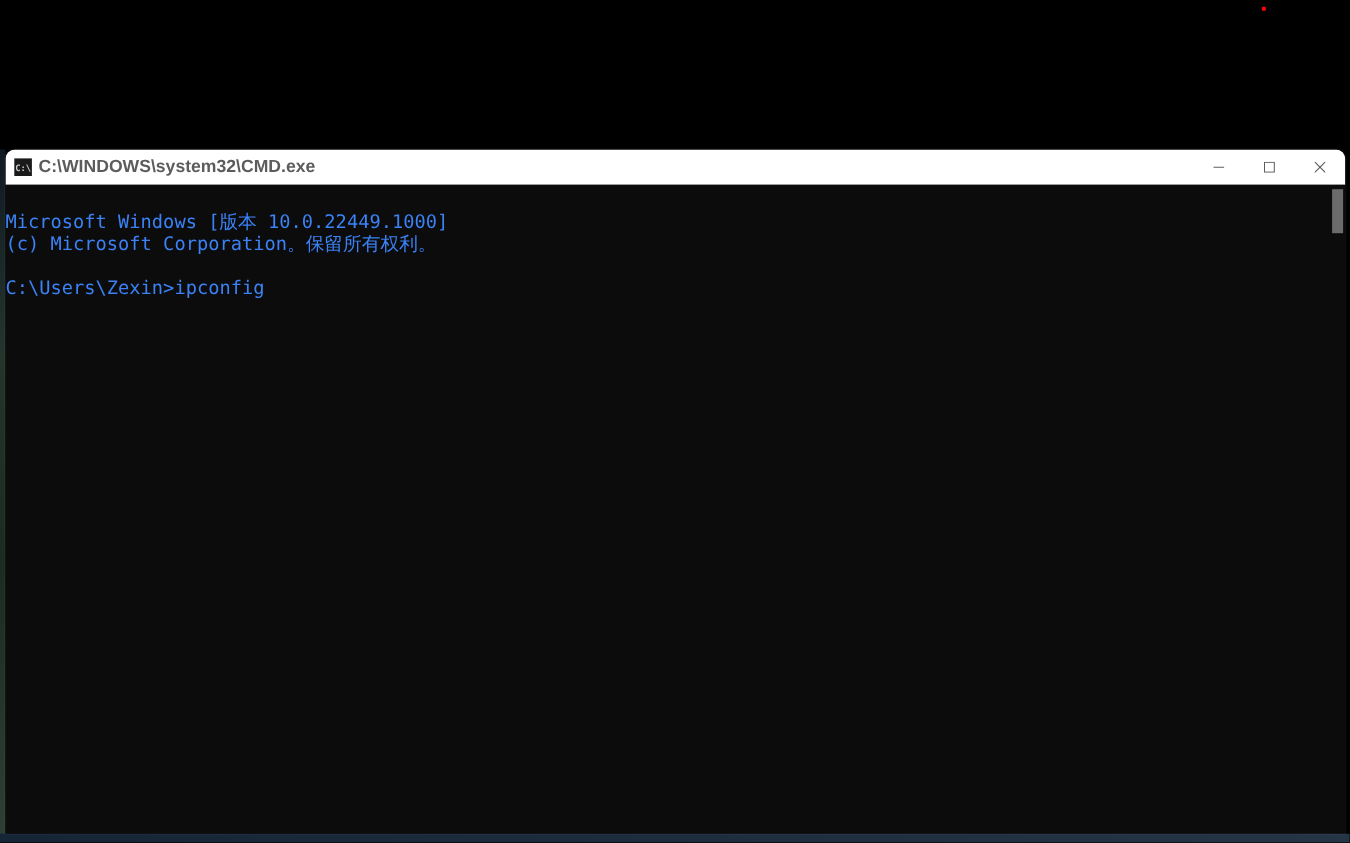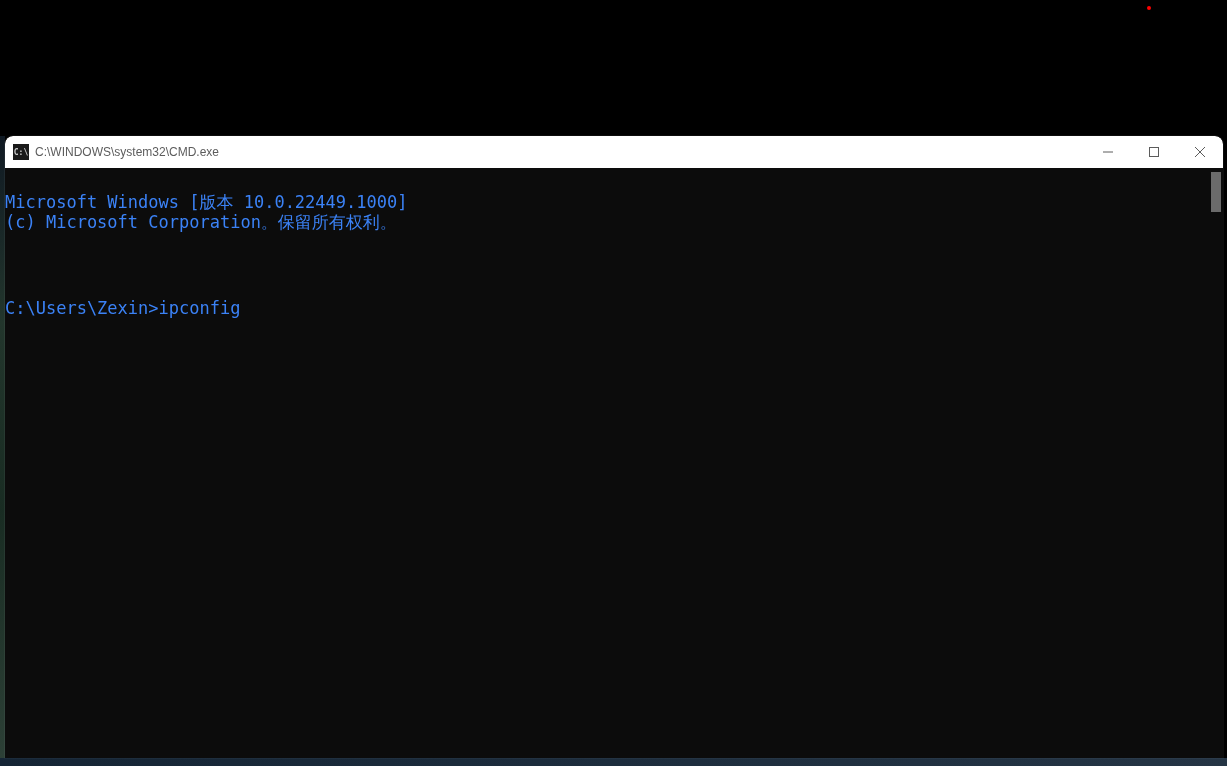--- a/index.html
+++ b/index.html
@@ -50,23 +50,24 @@
       margin-right: 6px;
       display: flex;
       align-items: center;
       justify-content: center;
       font-size: 8px;
       color: #ccc;
       font-family: monospace;
       font-weight: bold;
     }
     .titlebar-title {
-      font-size: 12px;
+      font-size: 16px;
       color: #5c5c5c;
       flex: 1;
+      font-weight: bold;
     }
     .window-controls {
       display: flex;
       height: 100%;
     }
     .win-btn {
       width: 46px;
       height: 32px;
       display: flex;
       align-items: center;
@@ -97,21 +98,20 @@
       position: absolute;
       right: 2px;
       top: 4px;
       width: 10px;
       height: 40px;
       background: #6b6b6b;
       border-radius: 0;
     }
     .prompt-line {
       display: flex;
-      margin-top: 46px;
     }
     .desktop-hint {
       position: absolute;
       left: 0;
       top: 136px;
       width: 5px;
       height: 622px;
       background: linear-gradient(to bottom, #1a2a3a 0%, #3a5a4a 30%, #2a4a3a 60%, #4a6a5a 100%);
       opacity: 0.6;
     }

